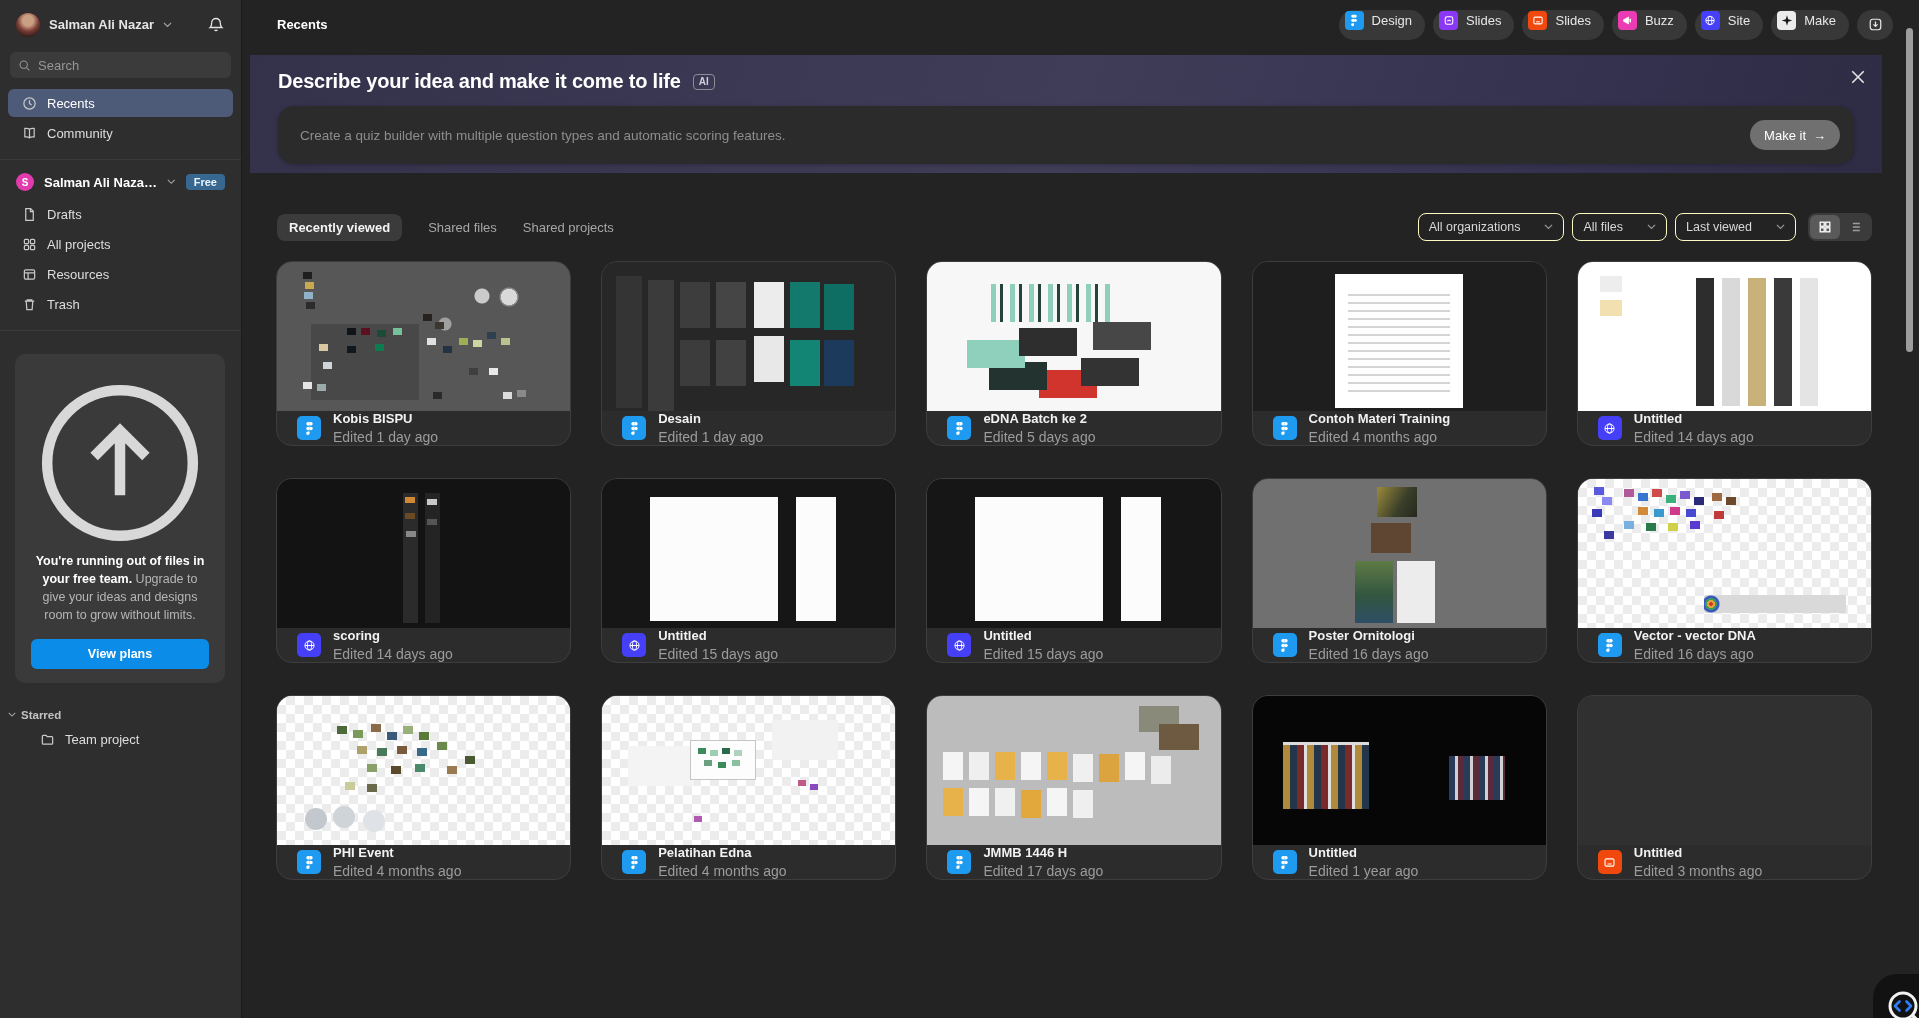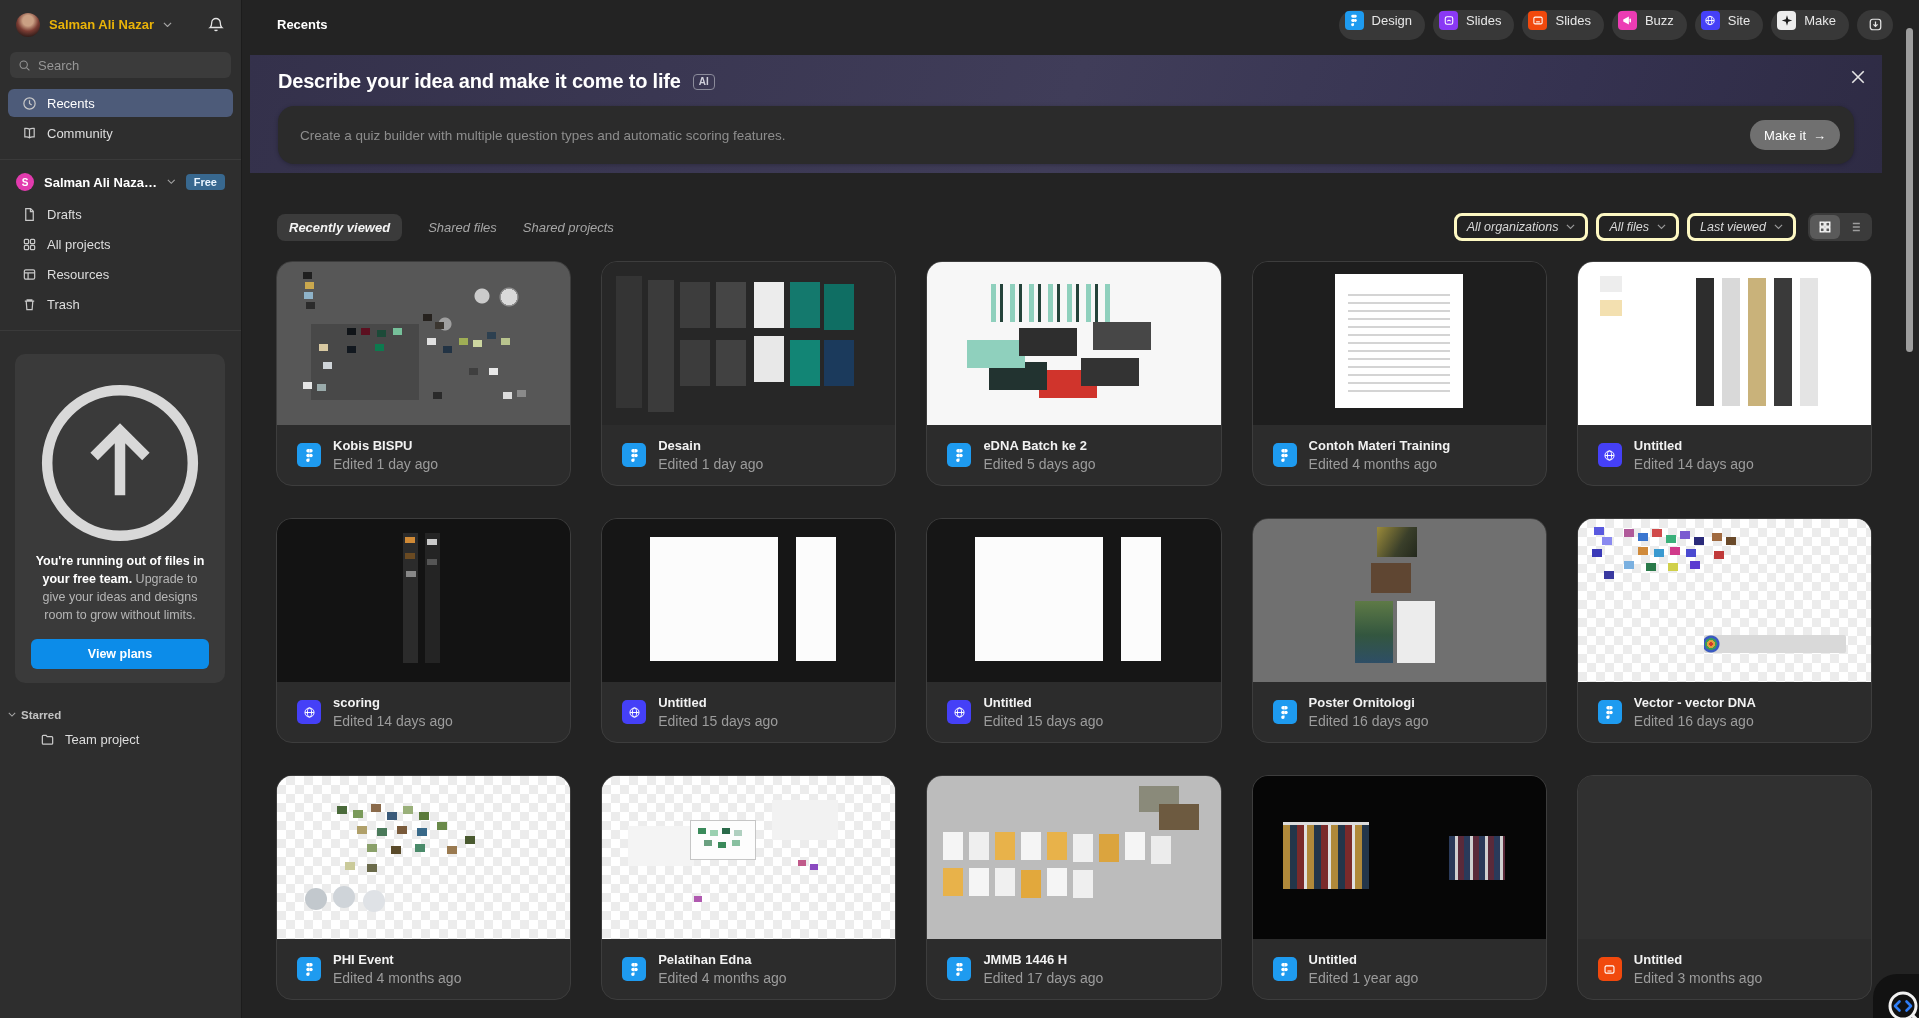--- a/index.html
+++ b/index.html
@@ -4,21 +4,21 @@
 <style>
   *{margin:0;padding:0;box-sizing:border-box;}
   html,body{width:1919px;height:1018px;overflow:hidden;}
   body{font-family:"Liberation Sans",sans-serif;background:#232323;color:#e8e8e8;display:flex;font-size:13px;}
   svg{display:block;}
 
   
   .sidebar{width:242px;min-width:242px;height:100%;background:#2e2e2e;border-right:1px solid #1c1c1c;display:flex;flex-direction:column;}
   .user-row{height:49px;display:flex;align-items:center;padding:0 16px;gap:9px;cursor:pointer;}
   .avatar{width:24px;height:24px;border-radius:50%;background:radial-gradient(circle at 50% 32%,#caa084 0 26%,#7a3c33 52%,#38201c 78%,#1c1210);flex:none;}
-  .user-name{font-weight:700;color:#eab308;white-space:nowrap;overflow:hidden;text-overflow:ellipsis;text-align:right;}
+  .user-name{font-weight:700;color:#e5e5e5;white-space:nowrap;overflow:hidden;text-overflow:ellipsis;text-align:right;}
   .chev{color:#a5a5a5;width:9px;}
   .bell{margin-left:auto;color:#e3e3e3;width:18px;cursor:pointer;}
   .search-box{margin:3px 10px 10px;height:26px;background:#3b3b3b;border-radius:6px;display:flex;align-items:center;padding:0 8px;gap:7px;color:#969696;}
   .search-box svg{width:13px;}
   .search-box input{background:transparent;border:none;outline:none;color:#e8e8e8;font-size:13px;width:100%;font-family:inherit;}
   .search-box input::placeholder{color:#969696;}
   .nav{display:flex;flex-direction:column;padding:0 8px;}
   .nav-item{height:28px;margin:1px 0;border-radius:6px;display:flex;align-items:center;padding:0 14px;gap:10px;color:#dedede;cursor:pointer;}
   .nav-item .nav-ic{width:15px;height:15px;color:#c9c9c9;flex:none;}
   .nav-item.active{background:#4d5b79;color:#fff;}
@@ -52,34 +52,34 @@
   .banner{margin:6px 37px 0 8px;height:118px;background:linear-gradient(110deg,#34314b 0%,#403d59 50%,#353250 80%,#2e2b44 100%);position:relative;padding:15px 28px 0;}
   .banner-title-row{display:flex;align-items:center;gap:12px;}
   .banner-title{font-size:20px;font-weight:700;color:#fff;letter-spacing:-.2px;}
   .ai-badge{border:1px solid #8b8b9a;color:#cfcfda;font-size:10px;font-weight:600;padding:2px 5px;border-radius:4px;line-height:1;}
   .banner-close{position:absolute;top:14px;right:16px;width:16px;height:16px;color:#e6e6e6;cursor:pointer;}
   .prompt-row{margin-top:13px;height:58px;background:#2b2b2b;border-radius:16px;display:flex;align-items:center;padding:0 14px 0 22px;box-shadow:0 1px 4px rgba(0,0,0,.25);}
   .prompt-row input{flex:1;background:transparent;border:none;outline:none;color:#fde047;font-size:13.5px;font-family:inherit;}
   .prompt-row input::placeholder{color:#8d8d8d;}
   .make-btn{height:30px;border:none;border-radius:15px;background:#707070;color:#fff;font-size:13px;padding:0 14px;display:flex;align-items:center;gap:7px;cursor:pointer;font-family:inherit;}
 
-  .toolbar-row{margin-top:40px;padding:0 47px 0 35px;display:flex;align-items:center;font-style:italic;}
+  .toolbar-row{margin-top:40px;padding:0 47px 0 35px;display:flex;align-items:center;}
   .tabs{display:flex;align-items:center;gap:26px;}
   .tab{color:#a6a6a6;cursor:pointer;padding:6px 0;}
   .tab.active{background:#3b3b3b;border-radius:8px;padding:6px 12px;color:#f4f4f4;font-weight:700;}
   .filters{margin-left:auto;display:flex;align-items:center;gap:8px;}
-  .dd-pill{height:28px;border:3px solid #fef9c3;border-radius:8px;display:flex;align-items:center;gap:8px;padding:0 10px;color:#d8d8d8;font-size:12.5px;cursor:pointer;}
+  .dd-pill{height:28px;border:1px solid #fef9c3;border-radius:8px;display:flex;align-items:center;gap:24px;padding:0 10px;color:#d8d8d8;font-size:12.5px;cursor:pointer;}
   .dd-pill .chev{width:9px;color:#9a9a9a;}
   .view-toggle{height:28px;background:#3b3b3b;border-radius:8px;display:flex;align-items:center;padding:2px;margin-left:4px;}
   .seg{width:30px;height:24px;border-radius:6px;display:flex;align-items:center;justify-content:center;color:#9d9d9d;cursor:pointer;}
   .seg.active{background:#5a5a5a;color:#fff;}
   .seg svg{width:14px;height:14px;}
 
   .grid{margin-top:20px;padding:0 47px 0 34px;display:grid;grid-template-columns:repeat(5,1fr);gap:32px 30px;}
-  .card{height:225px;border:1px solid #3d3d3d;border-radius:16px;background:#2c2c2c;overflow:hidden;cursor:pointer;display:flex;flex-direction:column;}
+  .card{height:185px;border:1px solid #3d3d3d;border-radius:16px;background:#2c2c2c;overflow:hidden;cursor:pointer;display:flex;flex-direction:column;}
   .thumb{height:163px;position:relative;overflow:hidden;}
   .thumb::before,.thumb::after{content:"";position:absolute;}
   .card-footer{flex:1;display:flex;align-items:center;padding:0 20px;gap:12px;}
   .file-tile{width:24px;height:24px;border-radius:5px;display:flex;align-items:center;justify-content:center;flex:none;}
   .file-tile svg{width:13px;height:15px;}
   .file-meta{min-width:0;}
   .file-name{color:#f2f2f2;font-weight:700;white-space:nowrap;overflow:hidden;text-overflow:ellipsis;}
   .file-edited{color:#9c9c9c;font-size:14px;margin-top:3px;}
 
   

